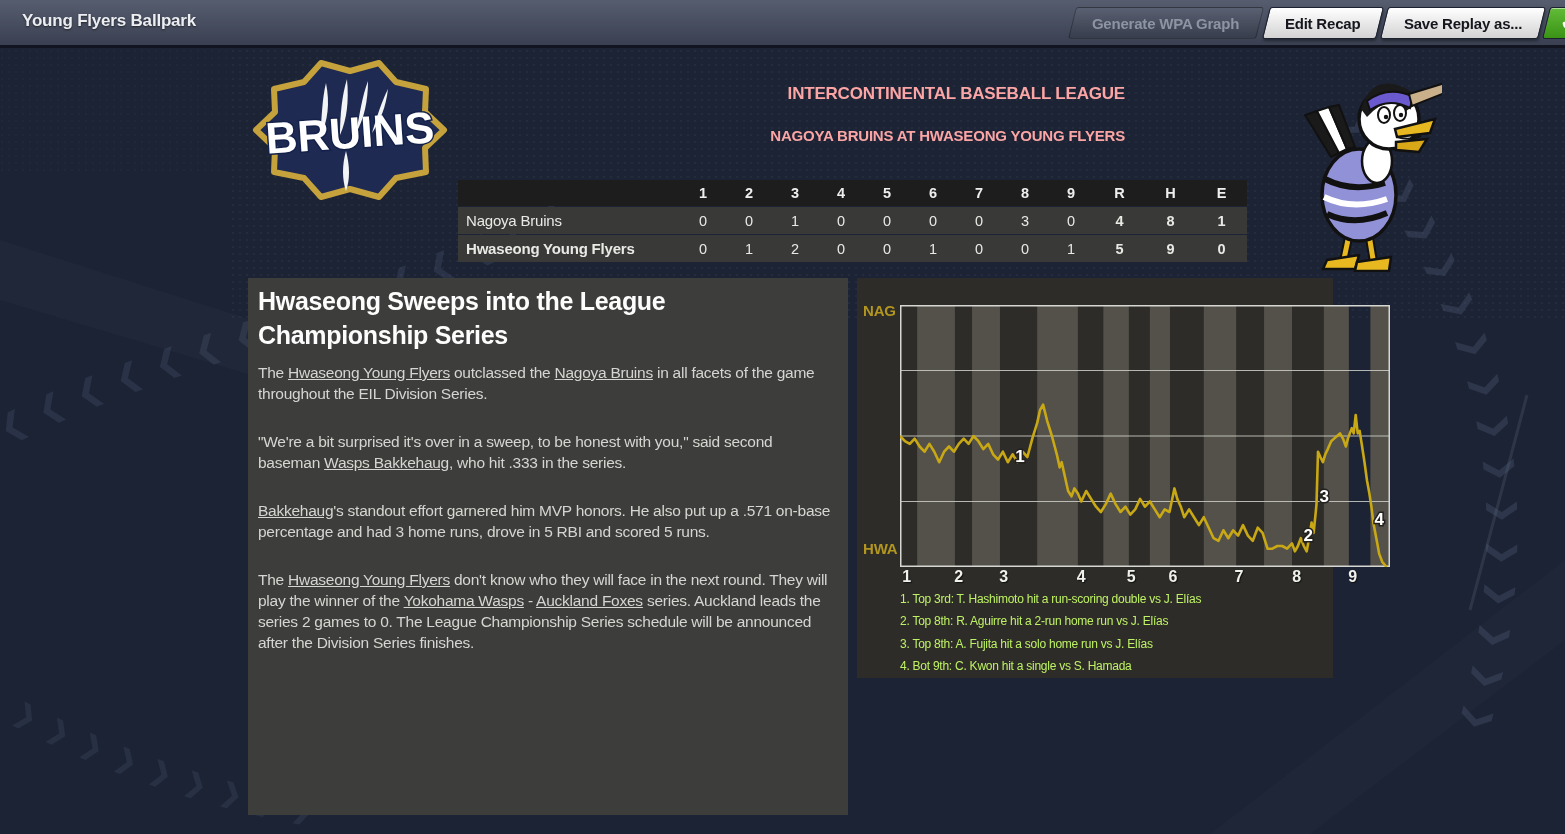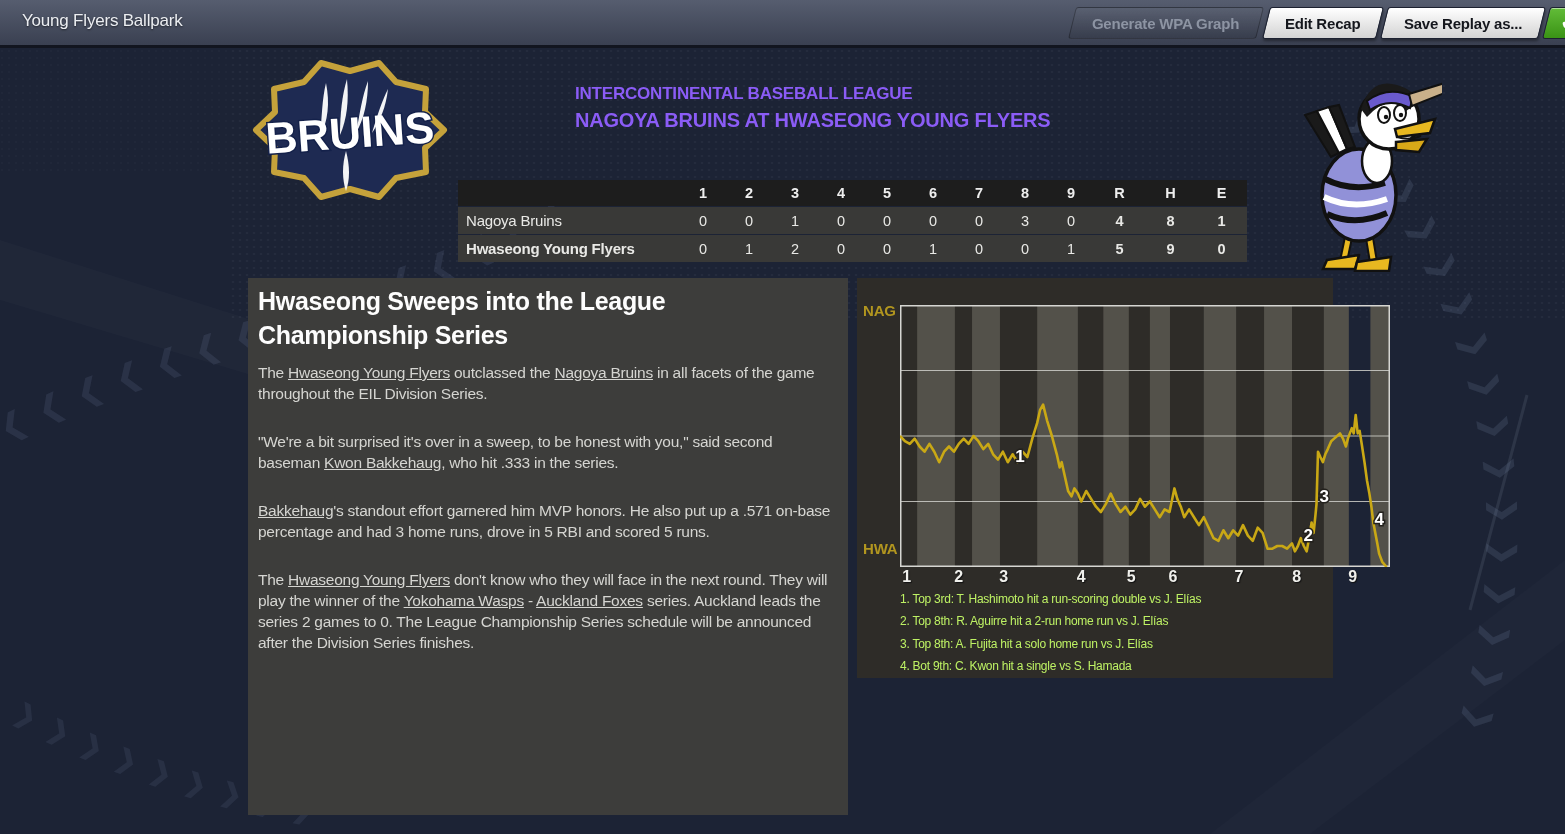--- a/index.html
+++ b/index.html
@@ -5,39 +5,39 @@
   html,body{margin:0;padding:0;background:#0d111c;}
   #screen{position:relative;width:1565px;height:834px;overflow:hidden;
           background:#1c2335;font-family:"Liberation Sans",sans-serif;}
 
   
   .bgdeco{position:absolute;left:0;top:0;z-index:0;}
 
   
   .topbar{position:absolute;left:0;top:0;width:100%;height:45px;z-index:10;
           background:linear-gradient(#565d6f,#3a4051);border-bottom:3px solid #12151f;}
-  .topbar-title{position:absolute;left:22px;top:11px;font-size:17px;font-weight:normal;
+  .topbar-title{position:absolute;left:22px;top:11px;font-size:17px;font-weight:bold;
           color:#eceef2;letter-spacing:-0.2px;text-shadow:0 1px 2px rgba(0,0,0,.55);}
   .tb-btn{position:absolute;top:7px;height:30px;border-radius:3px;
           transform:skewX(-14deg);display:flex;align-items:center;justify-content:center;}
   .tb-btn>span{transform:skewX(14deg);font-size:15px;font-weight:bold;letter-spacing:-0.2px;white-space:nowrap;}
   .tb-btn.disabled{left:1072px;width:186px;background:linear-gradient(rgba(255,255,255,.05),rgba(0,0,0,.10));
           border:1px solid rgba(0,0,0,.3);color:#8d94a3;}
   .tb-btn.white{background:linear-gradient(#ffffff,#d3d3d3);border:1px solid #1c2130;color:#14161c;
           box-shadow:inset 0 1px 0 #fff,1px 2px 3px rgba(0,0,0,.4);}
   .tb-btn.edit{left:1266px;width:112px;}
   .tb-btn.save{left:1384px;width:156px;}
   .tb-btn.green{left:1546px;width:42px;background:linear-gradient(#62bc38,#3a9315);
           border:1px solid #1c2130;color:#fff;box-shadow:inset 0 1px 0 rgba(255,255,255,.5);}
   .tb-btn.green>span{font-size:18px;}
 
   
-  .game-header{position:absolute;left:575px;top:84px;width:550px;text-align:left;z-index:2;color:#8b5cf6;}
+  .game-header{position:absolute;left:575px;top:84px;width:550px;text-align:right;z-index:2;color:#fca5a5;}
   .gh-line1{font-size:17px;font-weight:bold;letter-spacing:-0.2px;}
-  .gh-line2{font-size:20px;font-weight:bold;letter-spacing:-0.2px;margin-top:5px;}
+  .gh-line2{font-size:15px;font-weight:bold;letter-spacing:-0.2px;margin-top:23px;}
   .gh-line3{font-size:14px;font-weight:bold;letter-spacing:-0.2px;margin-top:16px;}
   .gh-line3 .link{text-decoration:underline;cursor:pointer;}
 
   
   .bruins-logo{position:absolute;left:250px;top:55px;z-index:2;}
   .duck-logo{position:absolute;left:1297px;top:57px;z-index:2;}
 
   
   .linescore{position:absolute;left:458px;top:180px;width:789px;z-index:2;font-size:14.5px;letter-spacing:-0.2px;}
   .ls-row{display:grid;grid-template-columns:222px repeat(9,46px) repeat(3,51px);}
@@ -212,21 +212,21 @@
           <div class="num rhe" style="font-weight: bold;">5</div>
           <div class="num rhe" style="font-weight: bold;">9</div>
           <div class="num rhe" style="font-weight: bold;">0</div>
         </div>
       </div>
   </div>
 
   <div class="article">
     <h1>Hwaseong Sweeps into the League Championship Series</h1>
     <p><span>The </span><span class="tlink">Hwaseong Young Flyers</span><span> outclassed the </span><span class="tlink">Nagoya Bruins</span><span> in all facets of the game throughout the EIL Division Series.</span></p>
-    <p><span>"We're a bit surprised it's over in a sweep, to be honest with you," said second baseman </span><span class="tlink">Kwon Bakkehaug</span><span>, who hit .333 in the series.</span></p>
+    <p><span>"We're a bit surprised it's over in a sweep, to be honest with you," said second baseman </span><span class="tlink">Wasps Bakkehaug</span><span>, who hit .333 in the series.</span></p>
     <p><span class="tlink">Bakkehaug</span><span>'s standout effort garnered him MVP honors. He also put up a .571 on-base percentage and had 3 home runs, drove in 5 RBI and scored 5 runs.</span></p>
     <p><span>The </span><span class="tlink">Hwaseong Young Flyers</span><span> don't know who they will face in the next round. They will play the winner of the </span><span class="tlink">Yokohama Wasps</span><span> - </span><span class="tlink">Auckland Foxes</span><span> series. Auckland leads the series 2 games to 0. The League Championship Series schedule will be announced after the Division Series finishes.</span></p>
   </div>
 
   <div class="chart-panel">
     <div class="y-label top">NAG</div>
     <div class="y-label bot">HWA</div>
     <div class="plot-wrap">
       <svg width="490" height="262" viewBox="0 0 490 262">
           <rect x="17.150000000000002" y="0" width="37.73" height="262" fill="#53514a"></rect>

